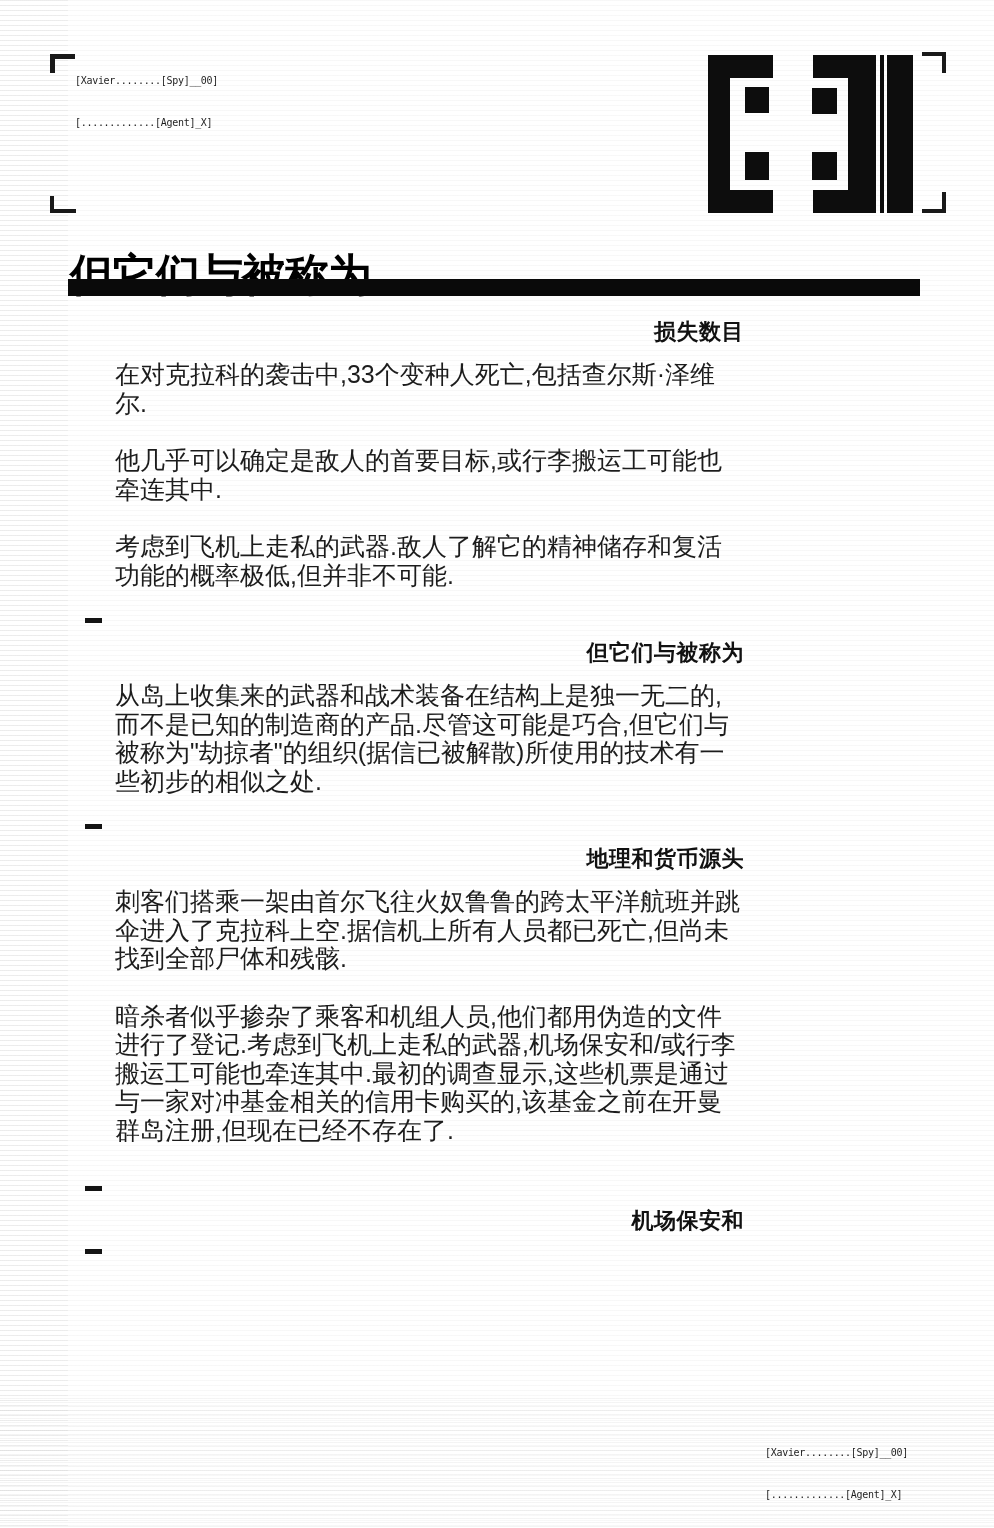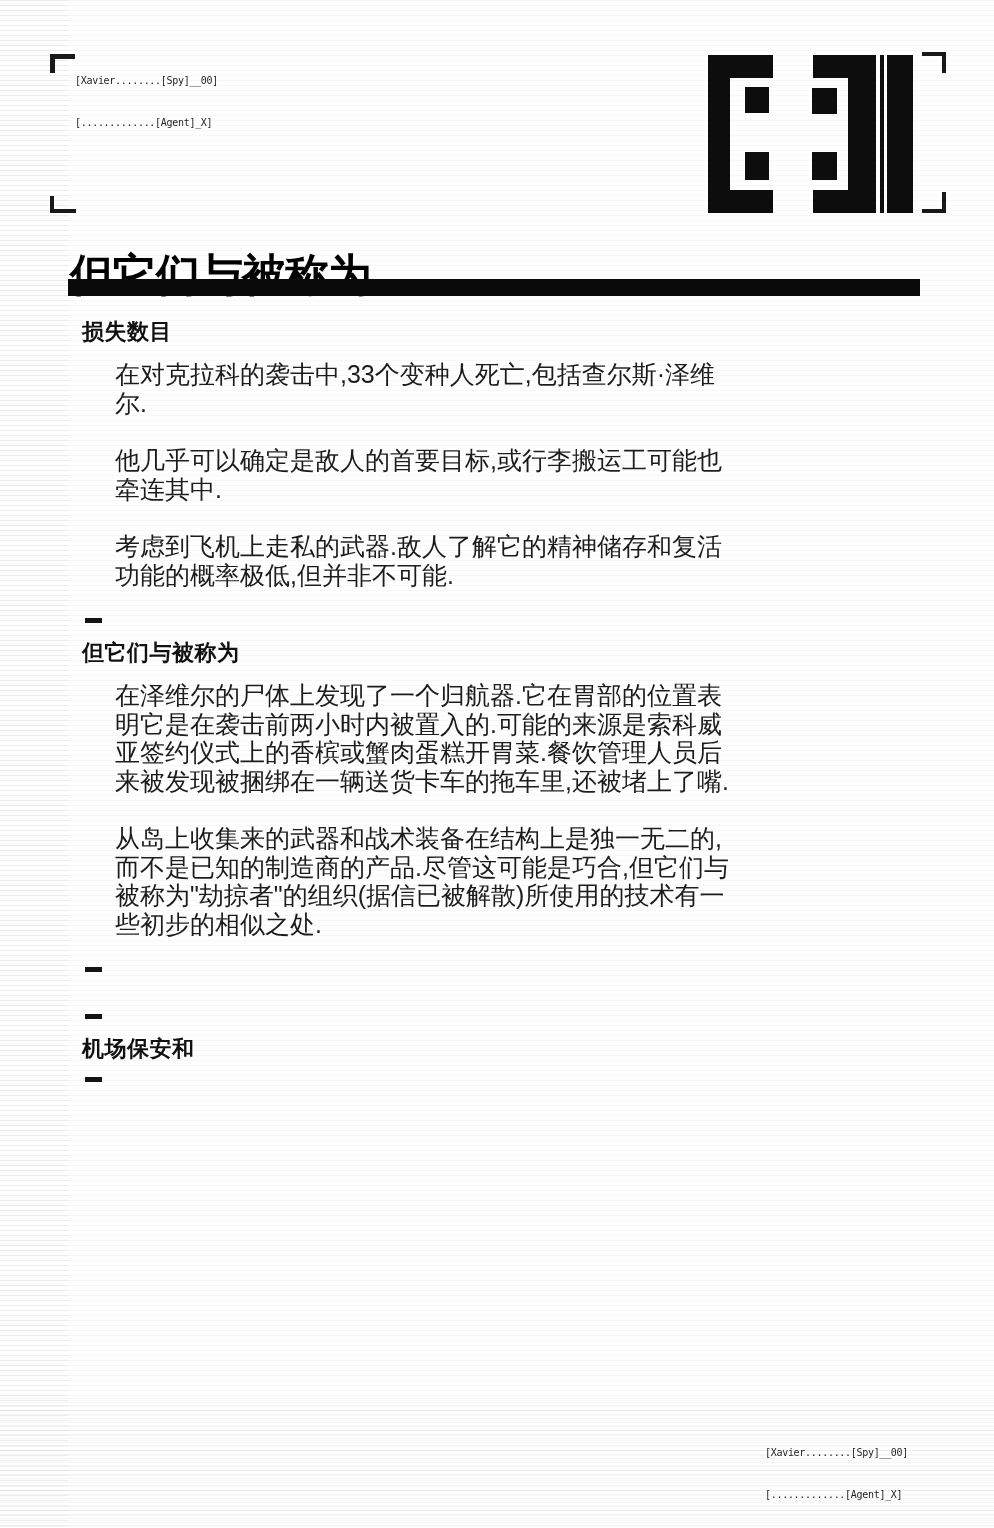--- a/index.html
+++ b/index.html
@@ -73,21 +73,21 @@
     letter-spacing: -1px; line-height: 52px;
   }
   .title-bar {
     position: absolute; left: 68px; top: 279px; z-index: 2;
     width: 852px; height: 17px; background: #0a0a0a;
   }
 
   .report { position: absolute; left: 82px; top: 320px; width: 662px; z-index: 1; }
   .report h2 {
     margin: 0 0 16px 0; font-size: 22px; line-height: 24px;
-    font-weight: 700; color: #111; letter-spacing: 0.5px;
+    font-weight: 700; color: #111; letter-spacing: 0.5px; text-align: right;
   }
   .report p {
     margin: 0 0 29px 33px; width: 629px;
     font-size: 25px; line-height: 28.5px; color: #1c1c1c;
   }
   .divider {
     width: 17px; height: 5px; background: #141414;
     margin: 0 0 18px 3px;
   }
   .divider.gap-large { margin-top: 42px; }
@@ -133,26 +133,30 @@
     <h2>损失数目</h2>
     <p>在对克拉科的袭击中,33个变种人死亡,包括查尔斯·泽维尔.</p>
     <p>他几乎可以确定是敌人的首要目标,或行李搬运工可能也牵连其中.</p>
     <p>考虑到飞机上走私的武器.敌人了解它的精神储存和复活功能的概率极低,但并非不可能.</p>
   </section>
 
   <div class="divider"></div>
 
   <section>
     <h2>但它们与被称为</h2>
-    <p>在泽维尔的尸体上发现了一个归航器.它在胃部的位置表明它是在袭击前两小时内被置入的.可能的来源是索科威亚签约仪式上的香槟或蟹肉蛋糕开胃菜.餐饮管理人员后来被发现被捆绑在一辆送货卡车的拖车里,还被堵上了嘴.</p>
     <p>从岛上收集来的武器和战术装备在结构上是独一无二的,而不是已知的制造商的产品.尽管这可能是巧合,但它们与被称为"劫掠者"的组织(据信已被解散)所使用的技术有一些初步的相似之处.</p>
   </section>
 
   <div class="divider"></div>
 
+  <section>
+    <h2>地理和货币源头</h2>
+    <p>刺客们搭乘一架由首尔飞往火奴鲁鲁的跨太平洋航班并跳伞进入了克拉科上空.据信机上所有人员都已死亡,但尚未找到全部尸体和残骸.</p>
+    <p>暗杀者似乎掺杂了乘客和机组人员,他们都用伪造的文件进行了登记.考虑到飞机上走私的武器,机场保安和/或行李搬运工可能也牵连其中.最初的调查显示,这些机票是通过与一家对冲基金相关的信用卡购买的,该基金之前在开曼群岛注册,但现在已经不存在了.</p>
+  </section>
 
   <div class="divider gap-large"></div>
 
   <section>
     <h2>机场保安和</h2>
   </section>
 
   <div class="divider"></div>
 
 </div>

